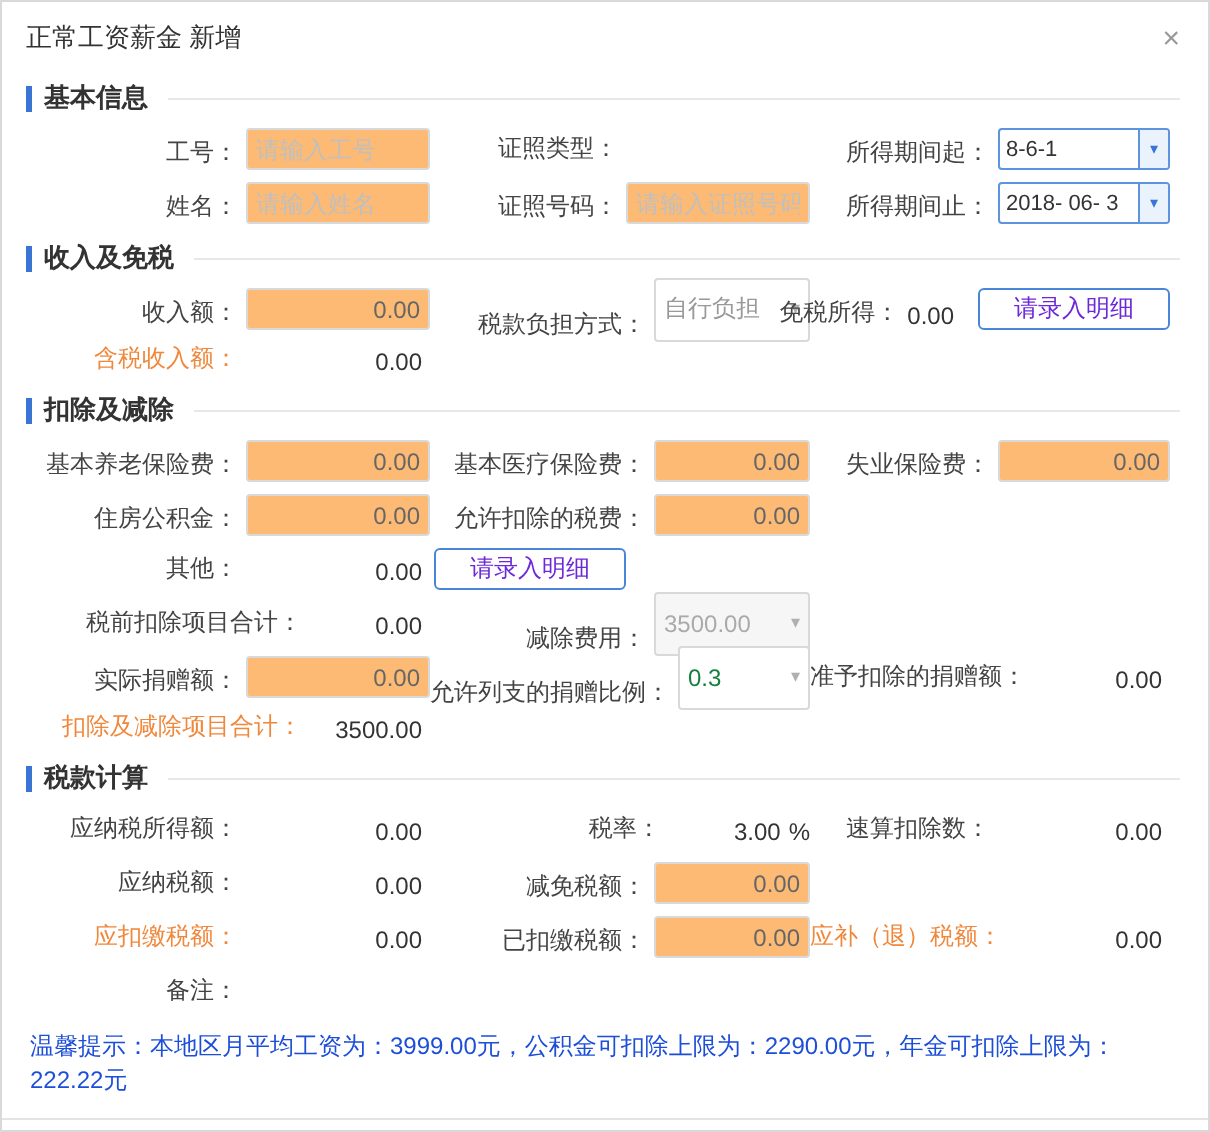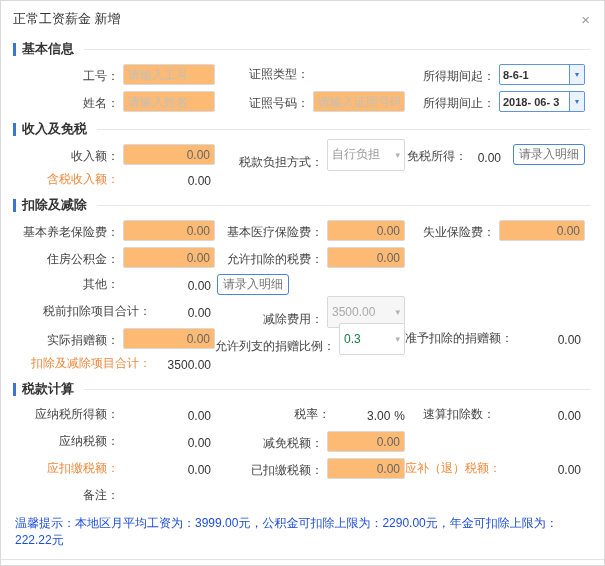--- a/index.html
+++ b/index.html
@@ -51,28 +51,28 @@
     display: flex; align-items: center; justify-content: space-between; padding: 0 4px;
     cursor: pointer;
   }
   .selectbox .sel-text { color: #999; white-space: nowrap; overflow: hidden; }
   .selectbox .caret { color: #b0b0b0; font-size: 9px; margin-left: 3px; flex: 0 0 auto; }
   .sel-disabled { background: #f6f6f6; }
   .sel-disabled .sel-text { color: #aaa; }
 
   .datebox {
     width: 86px; height: 21px; border: 1px solid #5d94dd; border-radius: 2px;
-    display: flex; align-items: stretch; background: #fff; overflow: hidden; cursor: pointer; font-weight: bold;
+    display: flex; align-items: stretch; background: #fff; overflow: hidden; cursor: pointer;
   }
   .datebox .date-val { flex: 1; display: flex; align-items: center; padding: 0 3px; font-size: 11px; color: #333; white-space: nowrap; overflow: hidden; }
   .datebox .date-arrow { width: 15px; background: #eaf2fc; border-left: 1px solid #5d94dd; display: flex; align-items: center; justify-content: center; color: #3a74d4; font-size: 8px; flex: 0 0 auto; }
 
   .link-btn {
-    height: 21px; border: 1px solid #4a86d8; color: #737373; background: #fff;
-    border-radius: 3px; font: 12px "Liberation Sans", sans-serif; padding: 0 5px;
+    height: 21px; border: 1px solid #4a86d8; color: #6d28d9; background: #fff;
+    border-radius: 3px; font: 12px "Liberation Sans", sans-serif; padding: 0 17px;
     cursor: pointer; white-space: nowrap; margin-left: 8px;
   }
 
   .tip-area { margin-top: auto; padding: 6px 14px 10px 14px; color: #1d4ed8; font-size: 12px; }
 
   .footer { border-top: 1px solid #e3e3e3; display: flex; justify-content: flex-end; align-items: center; gap: 16px; padding: 12px 16px; }
 </style>
 </head>
 <body>
 

